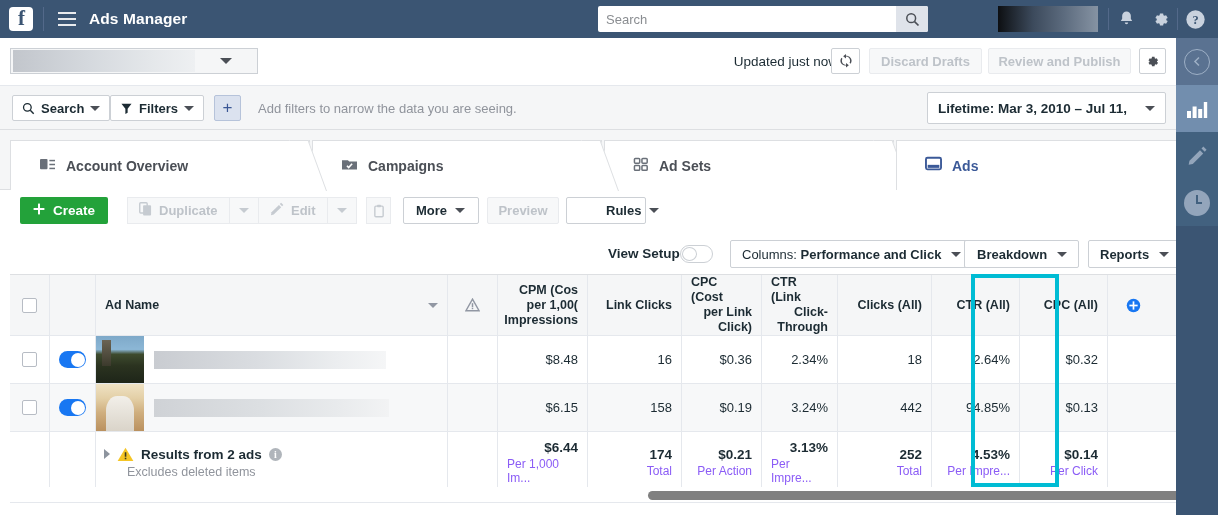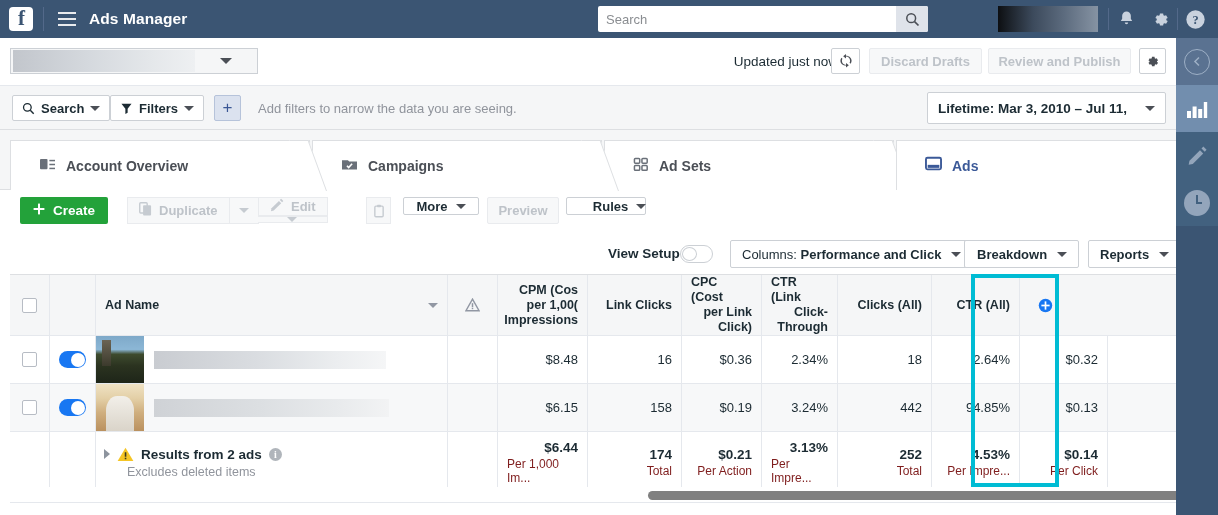--- a/index.html
+++ b/index.html
@@ -149,26 +149,26 @@
   }
   .btn-group { position: absolute; top: 197px; height: 14px; display: flex; }
   .btn-disabled {
     height: 27px; border: 1px solid #e9ebee; background: #f7f8f9;
     color: #bec3c9; font-size: 13px; font-weight: bold; display: flex;
     align-items: center; justify-content: center; gap: 7px; padding: 0 11px;
     cursor: default;
   }
   .btn-disabled.split { border-left: none; padding: 0 9px; }
   .btn-normal {
-    height: 18px; border: 1px solid #ccd0d5; background: #fff; color: #1c2b33;
+    height: 27px; border: 1px solid #ccd0d5; background: #fff; color: #1c2b33;
     font-size: 13px; font-weight: bold; display: flex; align-items: center;
-    justify-content: center; gap: 8px; padding: 0 12px; border-radius: 2px; cursor: pointer;
+    justify-content: flex-start; gap: 8px; padding: 0 12px; border-radius: 2px; cursor: pointer;
   }
   #grp-duplicate { left: 127px; }
-  #grp-edit { left: 258px; flex-direction: column; }
+  #grp-edit { left: 258px; }
   #btn-clip { position:absolute; left: 366px; top: 197px; width: 25px; height: 27px;
               border: 1px solid #e9ebee; background: #f7f8f9; display:flex;
               align-items:center; justify-content:center; }
   #btn-more { position: absolute; left: 403px; top: 197px; width: 76px; }
   #btn-preview { position: absolute; left: 487px; top: 197px; width: 72px; border-radius: 2px; }
   #btn-rules { position: absolute; left: 566px; top: 197px; width: 80px; padding-left: 39px; }
 
   
   .viewrow { position: absolute; left: 0; top: 232px; width: 1176px; height: 42px; background: #fff; }
   .view-setup-lbl { position: absolute; left: 608px; top: 246px; font-size: 13.5px; font-weight: bold; }
@@ -241,21 +241,21 @@
   .name-redact.r1 { width: 232px; background: linear-gradient(90deg,#c9ccd1 0%, #dadde1 45%, #eceef0 80%, #f5f6f7 100%); }
   .name-redact.r2 { width: 235px; background: linear-gradient(90deg,#cfd2d6 0%, #dcdfe2 45%, #e9ebed 80%, #f2f3f4 100%); }
 
   .row-total { height: 62px; background: #fff; }
   .row-total .cell { font-weight: bold; font-size: 13.5px; }
   .c-name.totalcell { flex-direction: column; align-items: flex-start; justify-content: center; padding-left: 0; }
   .total-line1 { display: flex; align-items: center; gap: 7px; padding-left: 8px; }
   .tri-right { width: 0; height: 0; border-top: 5px solid transparent; border-bottom: 5px solid transparent; border-left: 6px solid #8d949e; cursor: pointer; }
   .warn-tri { width: 17px; height: 15px; position: relative; }
   .total-sub { font-weight: normal; font-size: 12.5px; color: #90949c; padding-left: 31px; margin-top: 3px; }
-  .sub-lbl { font-weight: normal; font-size: 12px; color: #7f1d1d; margin-top: 2px; }
+  .sub-lbl { font-weight: normal; font-size: 12px; color: #8b5cf6; margin-top: 2px; }
   .info-dot { width: 13px; height: 13px; border-radius: 50%; background: #b0b5bb; color: #fff;
               font-size: 10px; font-weight: bold; display: flex; align-items: center; justify-content: center;
               font-family: "Liberation Serif", serif; cursor: pointer; }
 
   
   .hl-box {
     position: absolute; left: 971px; top: 274px; width: 88px; height: 213px;
     border: 4px solid #00bcd4; pointer-events: none; z-index: 20;
   }
 
@@ -520,20 +520,21 @@
       <span>per Link</span>
       <span>Click)</span>
     </div>
     <div class="cell c-ctr1">
       <span>CTR (Link</span>
       <span>Click-</span>
       <span>Through</span>
     </div>
     <div class="cell c-clicks">Clicks (All)</div>
     <div class="cell c-ctrall">CTR (All)</div>
+    <div class="cell c-cpcall">CPC (All)</div>
     <div class="cell c-plus">
       <svg width="15" height="15" viewBox="0 0 16 16">
           <circle cx="8" cy="8" r="7.2" fill="#1877f2"></circle>
           <rect x="7.1" y="3.6" width="1.8" height="8.8" fill="#fff"></rect>
           <rect x="3.6" y="7.1" width="8.8" height="1.8" fill="#fff"></rect>
         </svg>
     </div>
   </div>
 
   <div class="trow row-data">

